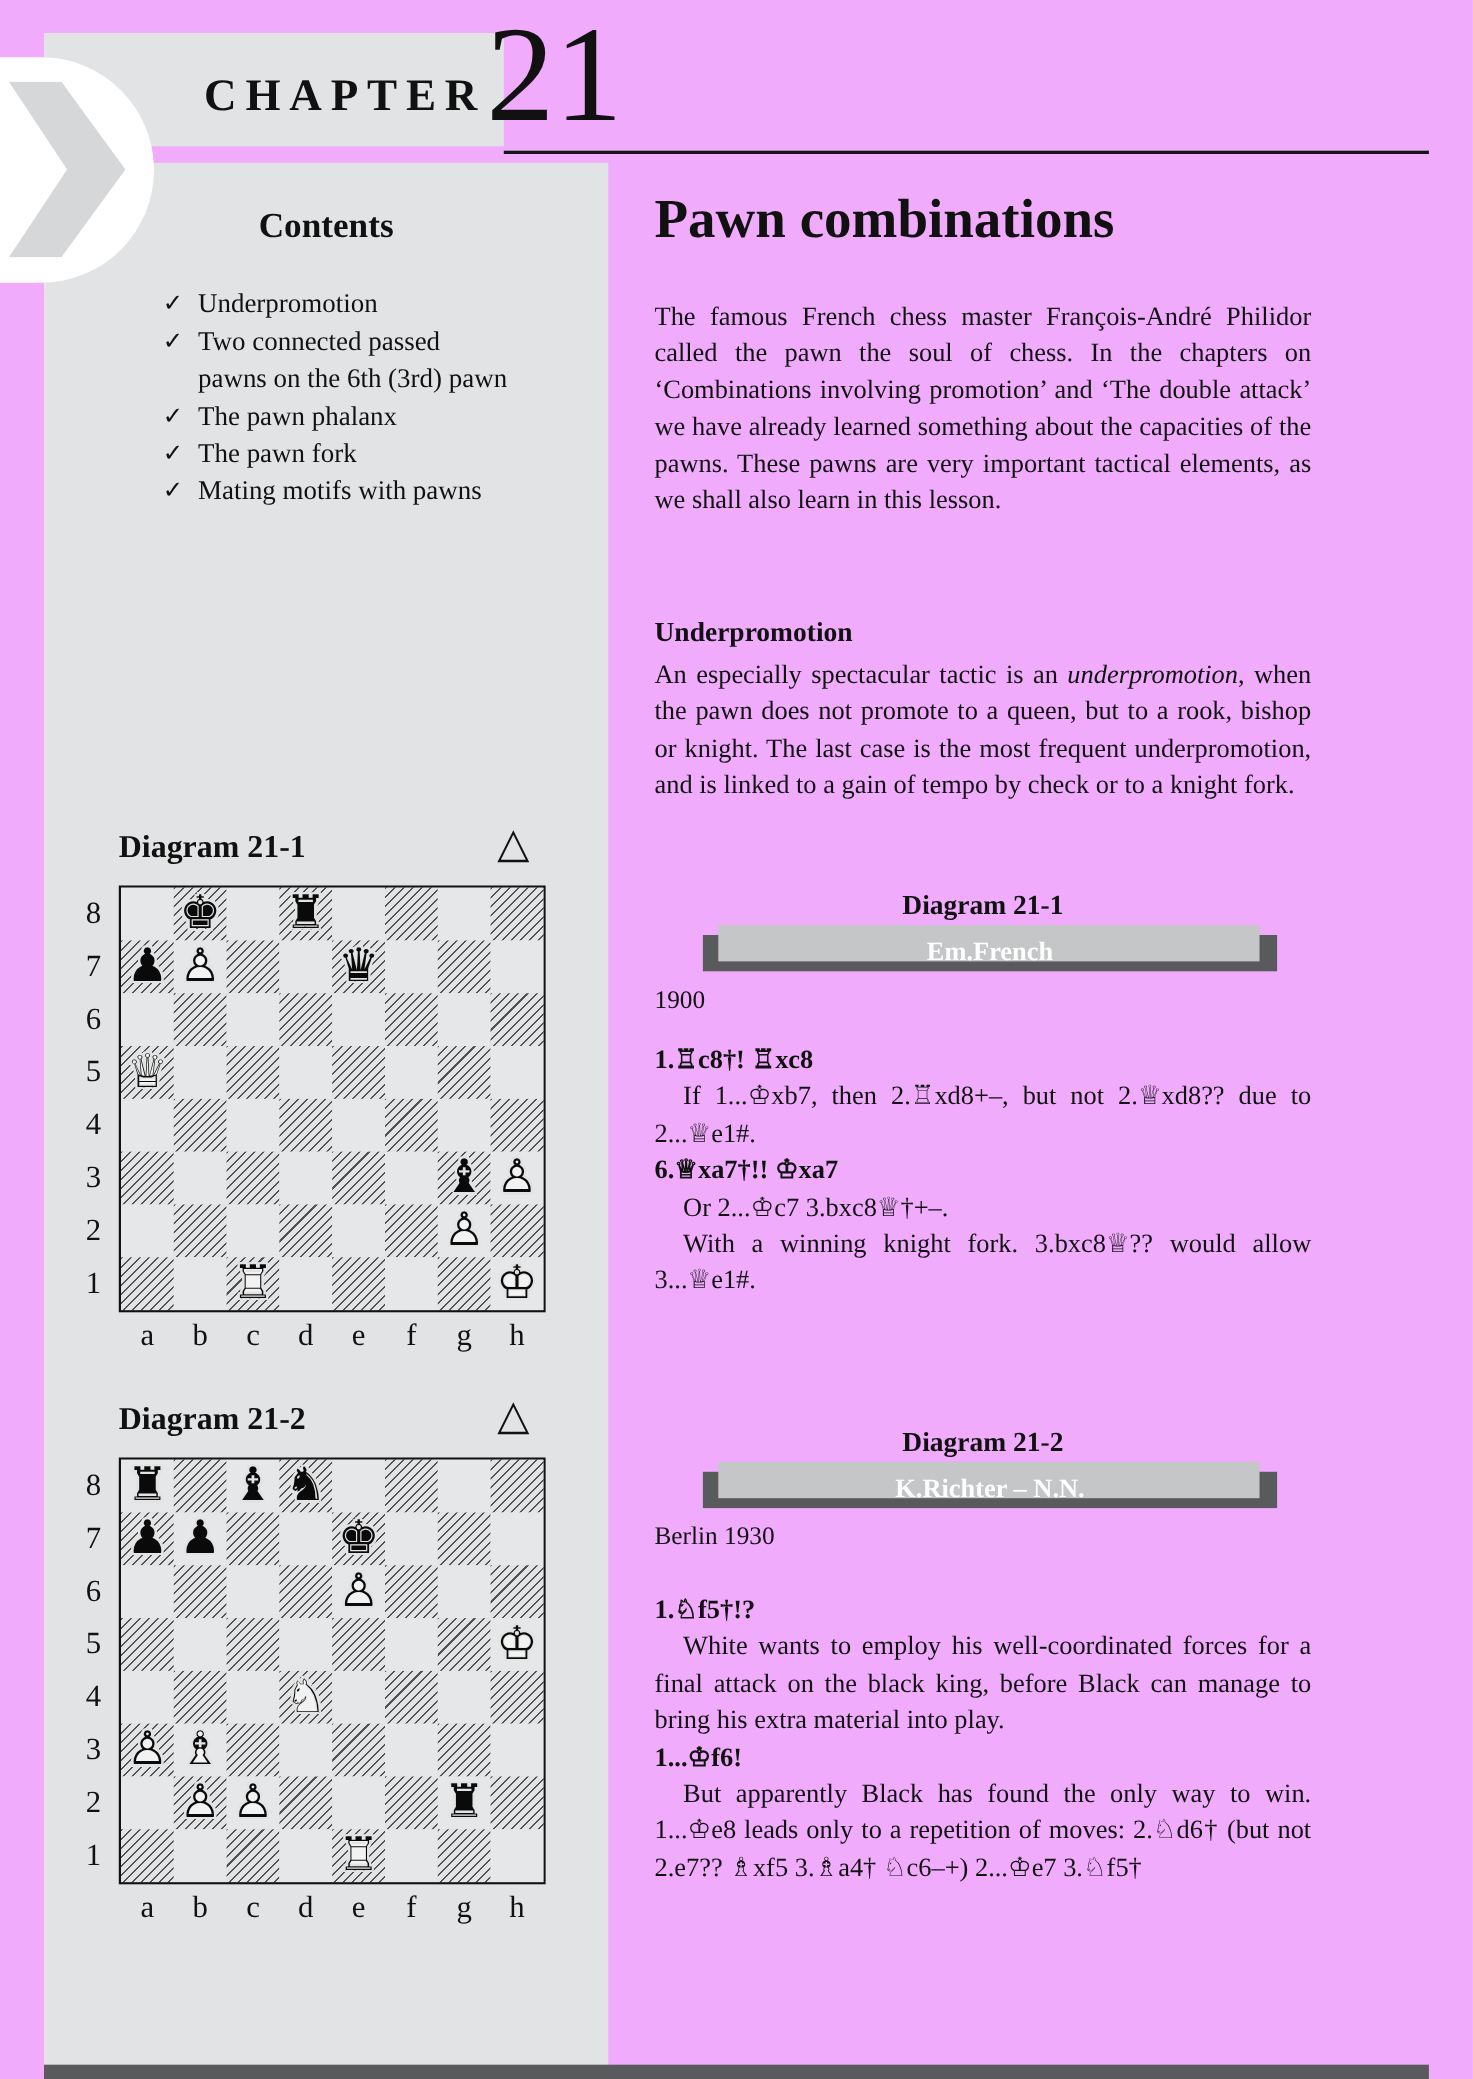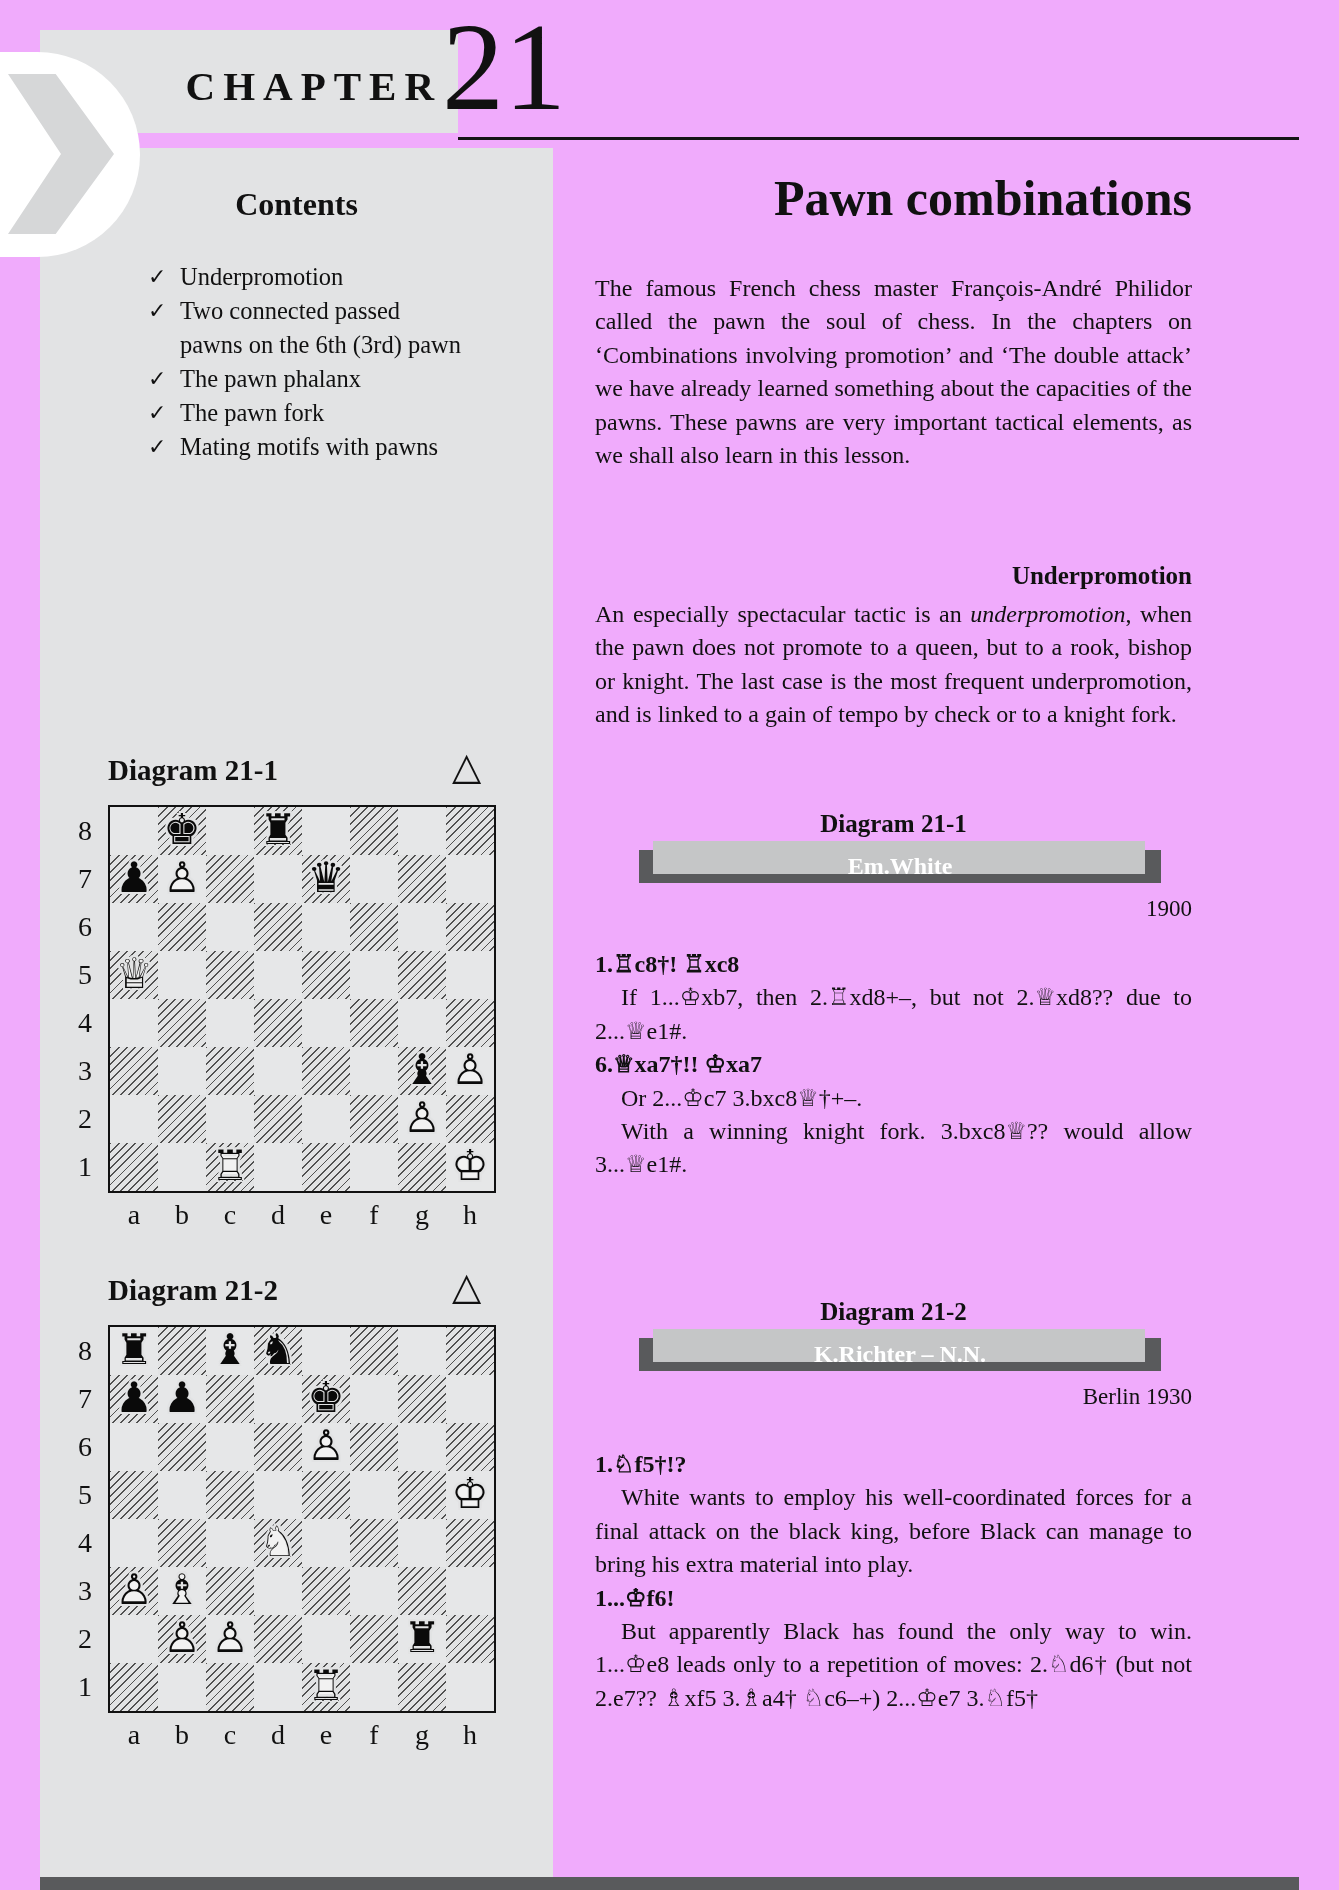--- a/index.html
+++ b/index.html
@@ -42,34 +42,34 @@
   .pfill{color:#f2f2f2;
      text-shadow:-2px 0 0 #e2e3e4,2px 0 0 #e2e3e4,0 -2px 0 #e2e3e4,0 2px 0 #e2e3e4,
                  -2px -2px 0 #e2e3e4,2px 2px 0 #e2e3e4,2px -2px 0 #e2e3e4,-2px 2px 0 #e2e3e4;}
   .pmain{color:#0a0a0a;}
   .ranks{position:absolute;left:4px;top:57px;}
   .rlab{position:absolute;width:30px;height:48px;line-height:48px;text-align:center;font-size:28px;}
   .files{position:absolute;left:44px;top:449px;}
   .flab{position:absolute;width:48px;height:32px;line-height:32px;text-align:center;font-size:28px;}
 
   
-  .rc{position:absolute;left:595px;width:597px;text-align:right;}
+  .rc{position:absolute;left:595px;width:597px;}
   .main-title{top:172px;font-size:50px;font-weight:bold;line-height:1.05;}
   .bodytext{font-size:24px;line-height:33.4px;text-align:justify;}
   .intro-para{top:272px;}
   .under-head{top:562px;font-size:25px;font-weight:bold;}
   .under-para{top:598px;}
   .gh{width:597px;text-align:center;font-size:25px;font-weight:bold;}
   #g1-head{top:810px;} #g2-head{top:1298px;}
   .banner{position:absolute;left:639px;width:522px;height:33px;background:#595a5c;}
   .banner .shadow{position:absolute;left:14px;top:-9px;width:492px;height:33px;background:#c5c6c7;}
   .banner .btext{position:absolute;left:0;top:0;width:522px;height:33px;line-height:33px;text-align:center;
                  color:#ffffff;font-size:24px;font-weight:bold;}
   #banner1{top:850px;} #banner2{top:1338px;}
-  .gevent{width:597px;text-align:right;font-size:23px;}
+  .gevent{width:597px;text-align:left;font-size:23px;}
   #g1-event{top:896px;} #g2-event{top:1384px;}
   .moves p{margin:0;}
   .moves .main{font-weight:bold;text-align:left;}
   .moves .comment{text-indent:26px;}
   #g1-moves{top:948px;} #g2-moves{top:1448px;}
 
   .footer-bar{position:absolute;left:40px;top:1877px;width:1259px;height:13px;background:#595a5c;}
 </style>
 </head>
 <body>
@@ -395,21 +395,21 @@
   <h1 class="rc main-title" style="position:absolute;margin:0;">Pawn combinations</h1>
 
   <p class="rc bodytext intro-para" style="position:absolute;margin:0;">The famous French chess master François-André Philidor called the pawn the soul of chess. In the chapters on ‘Combinations involving promotion’ and ‘The double attack’ we have already learned something about the capacities of the pawns. These pawns are very important tactical elements, as we shall also learn in this lesson.</p>
 
   <div class="rc under-head">Underpromotion</div>
   <p class="rc bodytext under-para" style="position:absolute;margin:0;"><span>An especially spectacular tactic is an </span><em>underpromotion</em><span>, when the pawn does not promote to a queen, but to a rook, bishop or knight. The last case is the most frequent underpromotion, and is linked to a gain of tempo by check or to a knight fork.</span></p>
 
   <div class="rc gh" id="g1-head" style="position:absolute;">Diagram 21-1</div>
   <div class="banner" id="banner1">
     <div class="shadow"></div>
-    <div class="btext">Em.White</div>
+    <div class="btext">Em.French</div>
   </div>
   <div class="rc gevent" id="g1-event" style="position:absolute;">1900</div>
   <div class="rc bodytext moves" id="g1-moves" style="position:absolute;">
     <p class="main">1.♖c8†! ♖xc8</p>
     <p class="comment">If 1...♔xb7, then 2.♖xd8+–, but not 2.♕xd8?? due to 2...♕e1#.</p>
     <p class="main">6.♕xa7†!! ♔xa7</p>
     <p class="comment">Or 2...♔c7 3.bxc8♕†+–.</p>
     <p class="comment">With a winning knight fork. 3.bxc8♕?? would allow 3...♕e1#.</p>
   </div>
 

